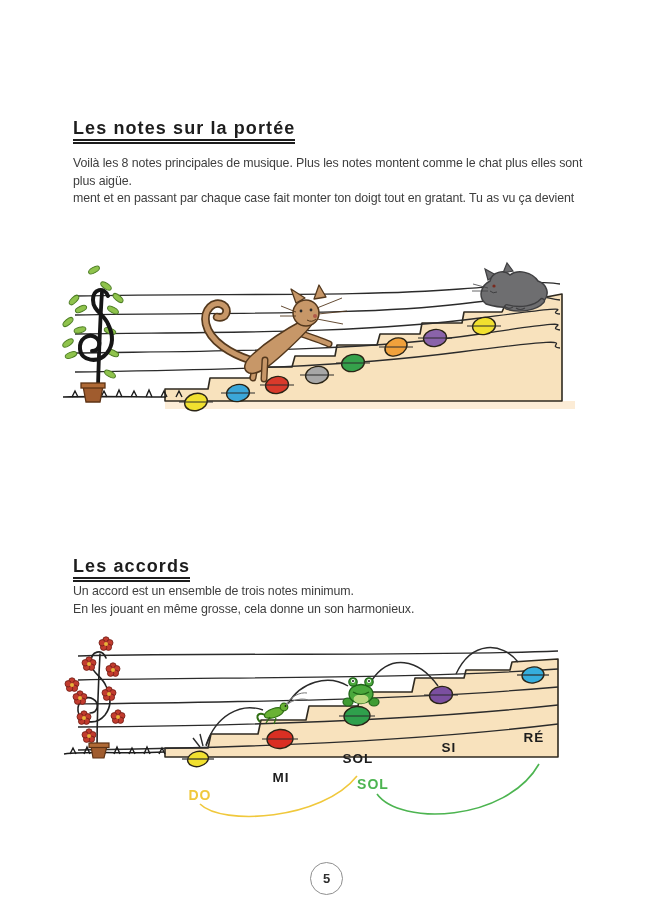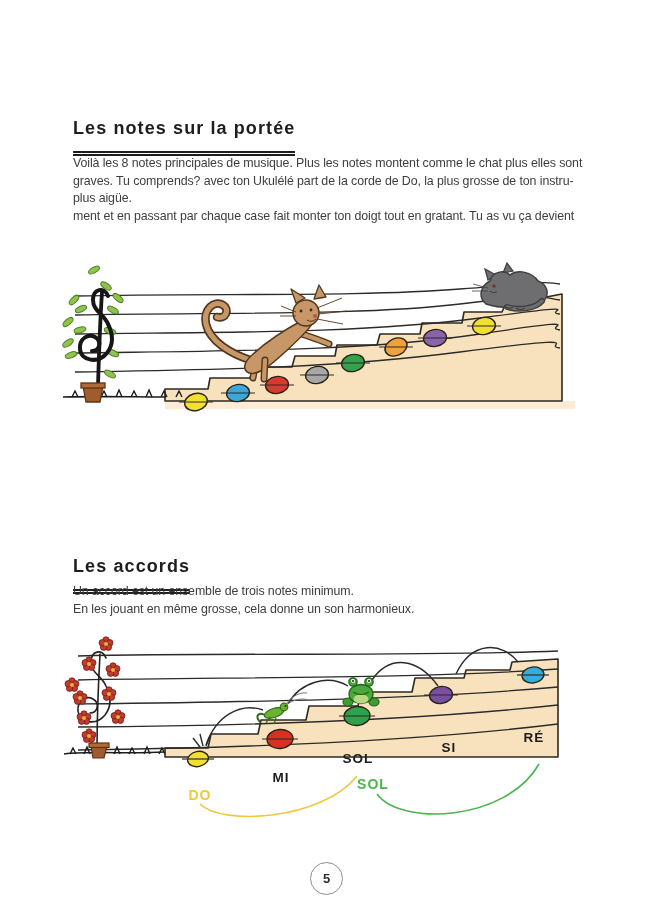--- a/index.html
+++ b/index.html
@@ -1,38 +1,37 @@
 <!DOCTYPE html>
 <html><head>
 <meta charset="utf-8">
 <style>
   html,body{margin:0;padding:0;background:#fff;}
   .page{position:relative;width:650px;height:919px;background:#ffffff;overflow:hidden;
         font-family:"Liberation Sans",sans-serif;color:#3f3f3f;}
   .sec-title{position:absolute;left:73px;display:inline-block;font-size:18px;font-weight:700;
-        letter-spacing:1.1px;color:#1d1d1d;border-bottom:5px double #1d1d1d;padding-bottom:12px;
+        letter-spacing:1.1px;color:#1d1d1d;border-bottom:5px double #1d1d1d;padding-bottom:0;
         white-space:nowrap;}
   .para{position:absolute;left:73px;width:512px;font-size:12.4px;line-height:17.5px;
         color:#3e3e3e;letter-spacing:-0.1px;}
   .para .ln{white-space:nowrap;}
   .pagenum{position:absolute;left:310px;top:862px;width:31px;height:31px;border:1.4px solid #8f8f8f;
         border-radius:50%;text-align:center;line-height:31px;font-size:13px;font-weight:700;color:#2f2f2f;}
   svg text{font-family:"Liberation Sans",sans-serif;font-weight:700;}
   .illu{position:absolute;}
 </style>
 </head>
 <body>
 
 <div class="page">
 
   <div class="sec-title" style="top:118px;">Les notes sur la portée</div>
 
   <div class="para" style="top:155px;">
     <div class="ln">Voilà les 8 notes principales de musique. Plus les notes montent comme le chat plus elles sont</div>
-    <div class="ln">graves. Tu comprends? avec ton Ukulélé part de la corde de Do, la plus grosse de ton instru-</div>
     <div class="ln">plus aigüe.</div>
     <div class="ln">ment et en passant par chaque case fait monter ton doigt tout en gratant. Tu as vu ça devient</div>
   </div>
 
   <svg class="illu" style="left:60px;top:256px;" width="530" height="172" viewBox="0 0 530 172">
 
     <path d="M105,145 L515,145 L515,153 L105,153 Z" fill="#fcecd6" stroke="none"></path>
 
     <path d="M105,133 L148,133 L150,122 L190,122 L193,111 L232,111 L235,100 L275,100 L277,89 L317,89
              L320,78 L360,78 L362,67 L402,67 L404,56 L442,56 L445,49 L502,38 L502,145 L105,145 Z" fill="#f8e2bd" stroke="#2f2a20" stroke-width="1.6" stroke-linejoin="round"></path>

